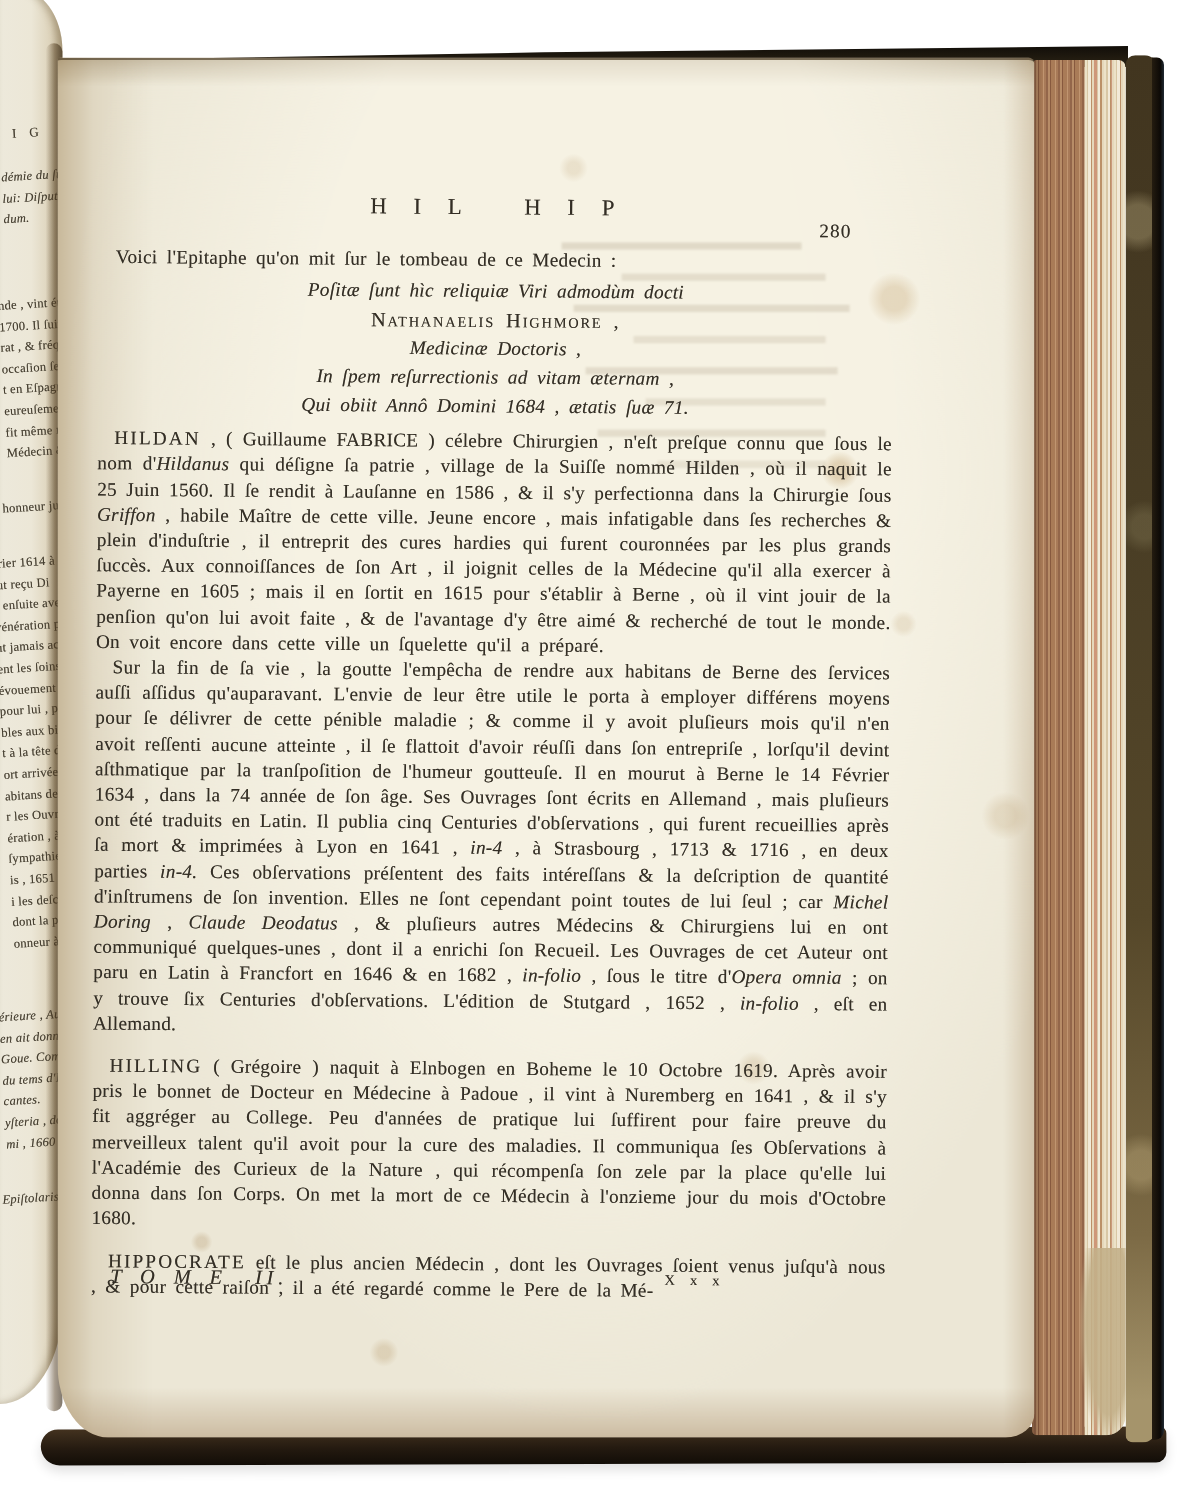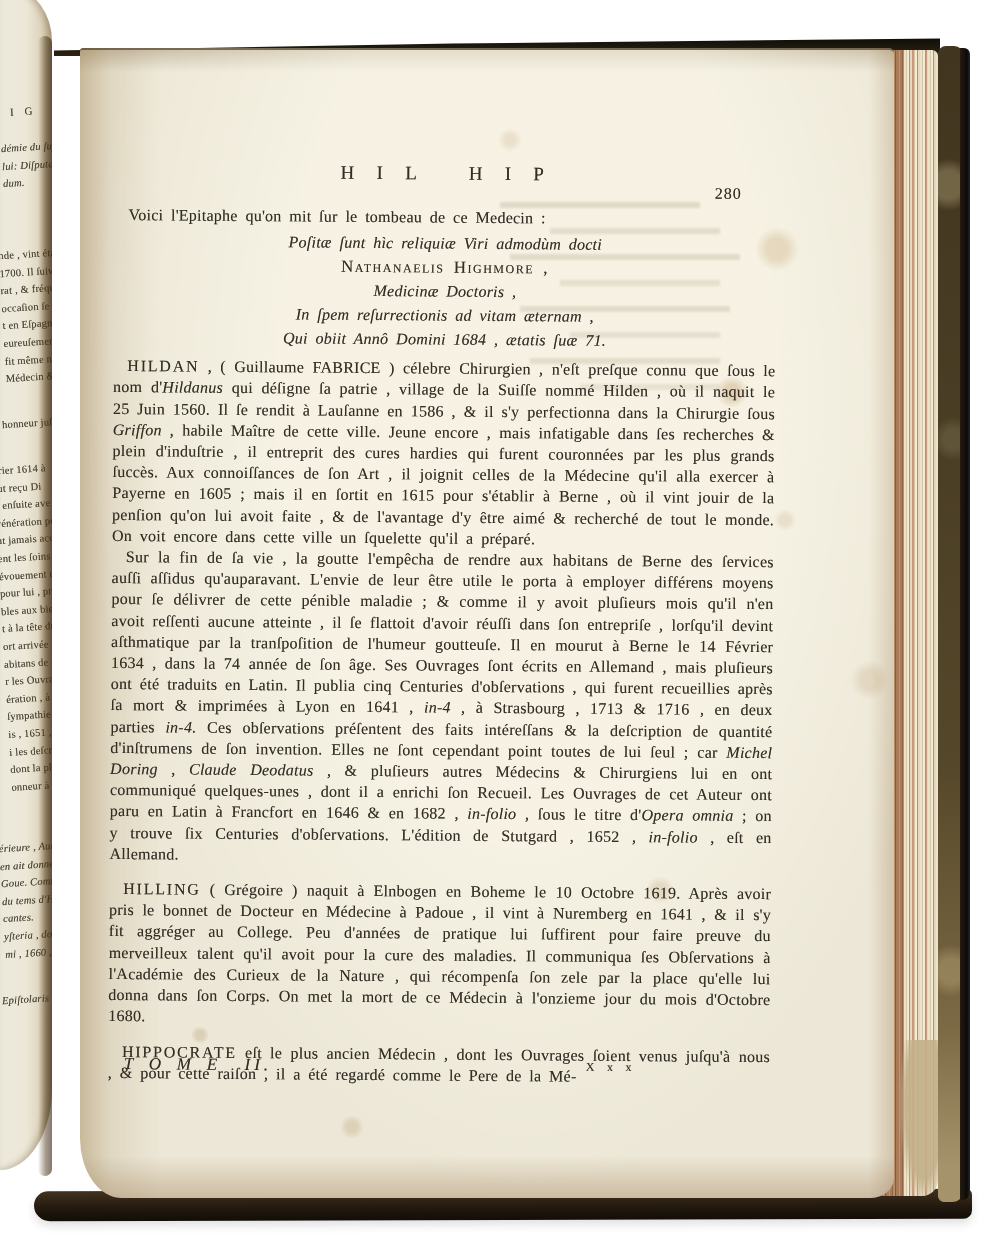--- a/index.html
+++ b/index.html
@@ -70,21 +70,21 @@
   
   .main-page{position:absolute;left:48px;top:48px;width:814px;height:1148px;
     background:
       radial-gradient(ellipse at 55% 30%,rgba(255,252,240,.5) 0 40%,rgba(255,252,240,0) 70%),
       linear-gradient(90deg,rgba(150,120,72,.42) 0,rgba(150,120,72,.14) 30px,rgba(150,120,72,0) 80px),
       linear-gradient(270deg,rgba(150,115,70,.30) 0,rgba(150,115,70,0) 26px),
       linear-gradient(0deg,rgba(135,95,50,.32) 0,rgba(135,95,50,0) 42px),
       linear-gradient(180deg,rgba(115,90,50,.30) 0,rgba(115,90,50,0) 22px),
       #ece7d6;
     border-radius:3px 5px 24px 42px / 3px 5px 20px 60px;
-    border-top:2px solid rgba(50,38,20,.55);margin-left:32px;}
+    border-top:2px solid rgba(50,38,20,.55);}
   
   .main-page::before{content:"";position:absolute;inset:0;pointer-events:none;
     background:
       radial-gradient(circle at 652px 342px,rgba(172,128,62,.28) 0 7px,rgba(172,128,62,0) 16px),
       radial-gradient(circle at 697px 199px,rgba(172,128,62,.22) 0 10px,rgba(172,128,62,0) 22px),
       radial-gradient(circle at 580px 840px,rgba(160,120,60,.18) 0 6px,rgba(160,120,60,0) 14px),
       radial-gradient(circle at 272px 1077px,rgba(160,120,60,.2) 0 5px,rgba(160,120,60,0) 12px),
       radial-gradient(circle at 120px 985px,rgba(150,110,55,.2) 0 4px,rgba(150,110,55,0) 9px),
       radial-gradient(circle at 790px 630px,rgba(160,120,60,.16) 0 9px,rgba(160,120,60,0) 20px),
       radial-gradient(circle at 430px 90px,rgba(160,120,60,.14) 0 5px,rgba(160,120,60,0) 12px),

